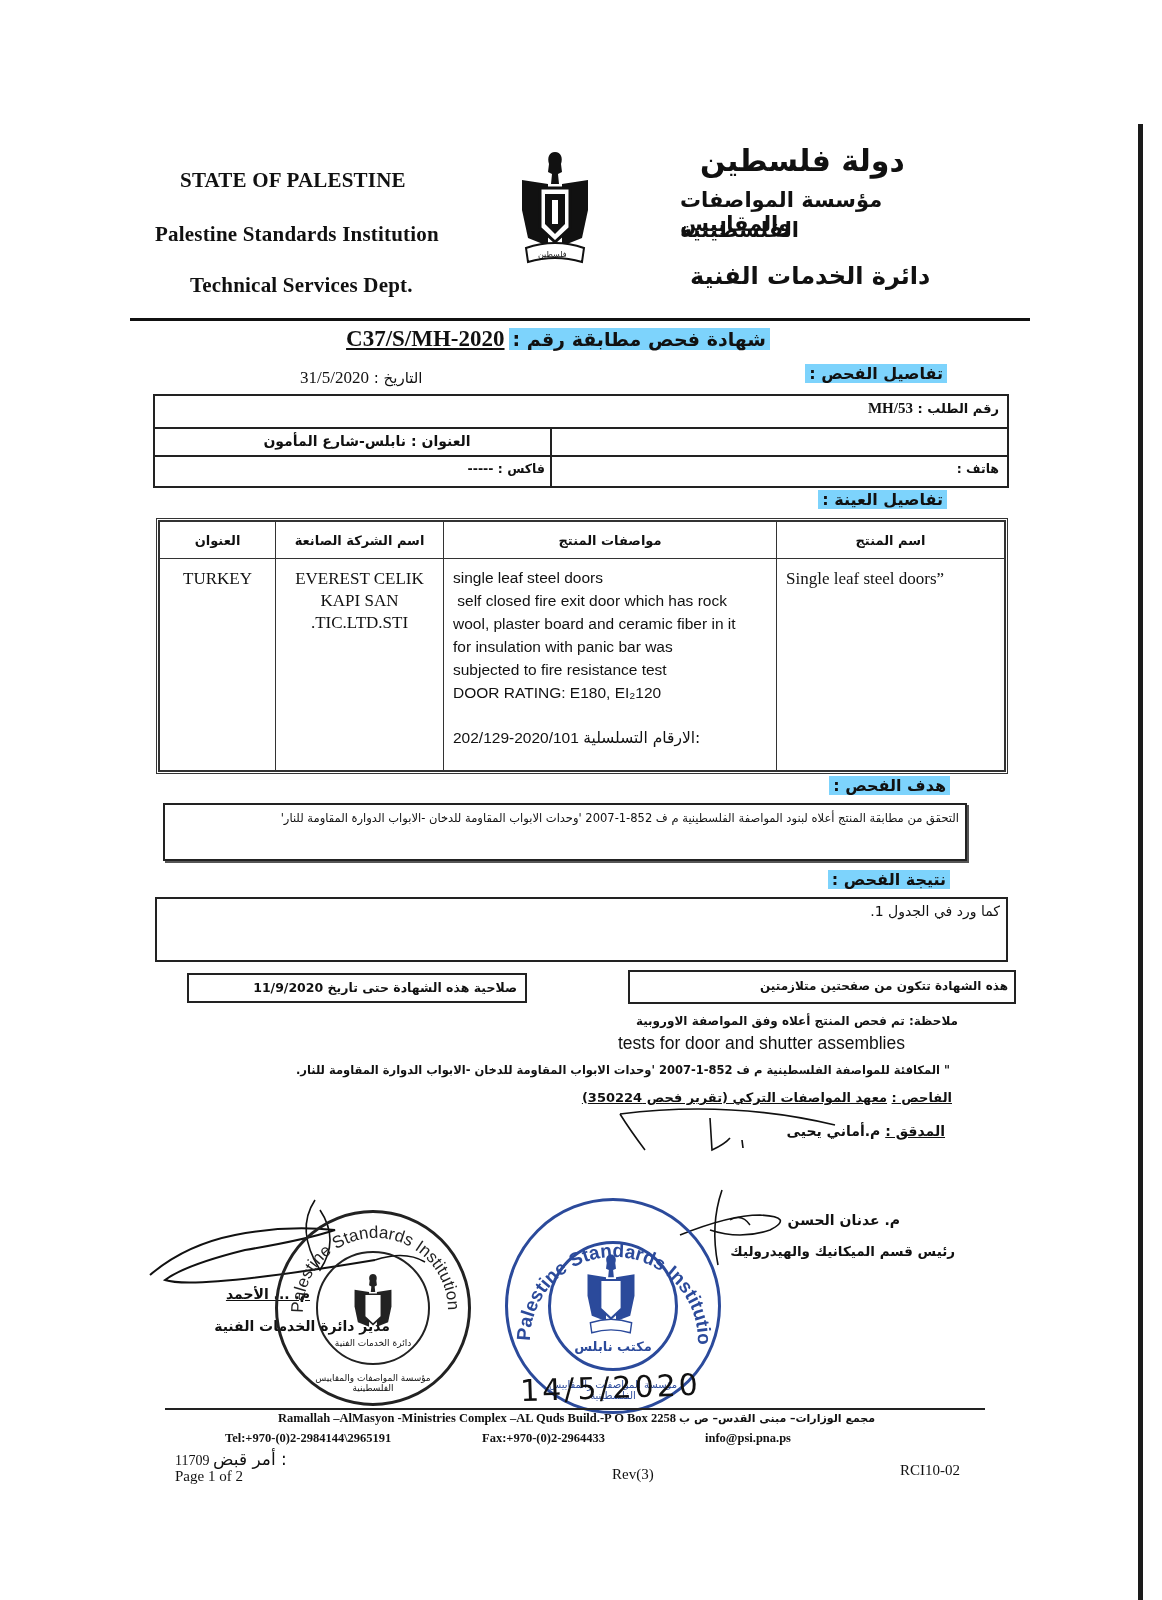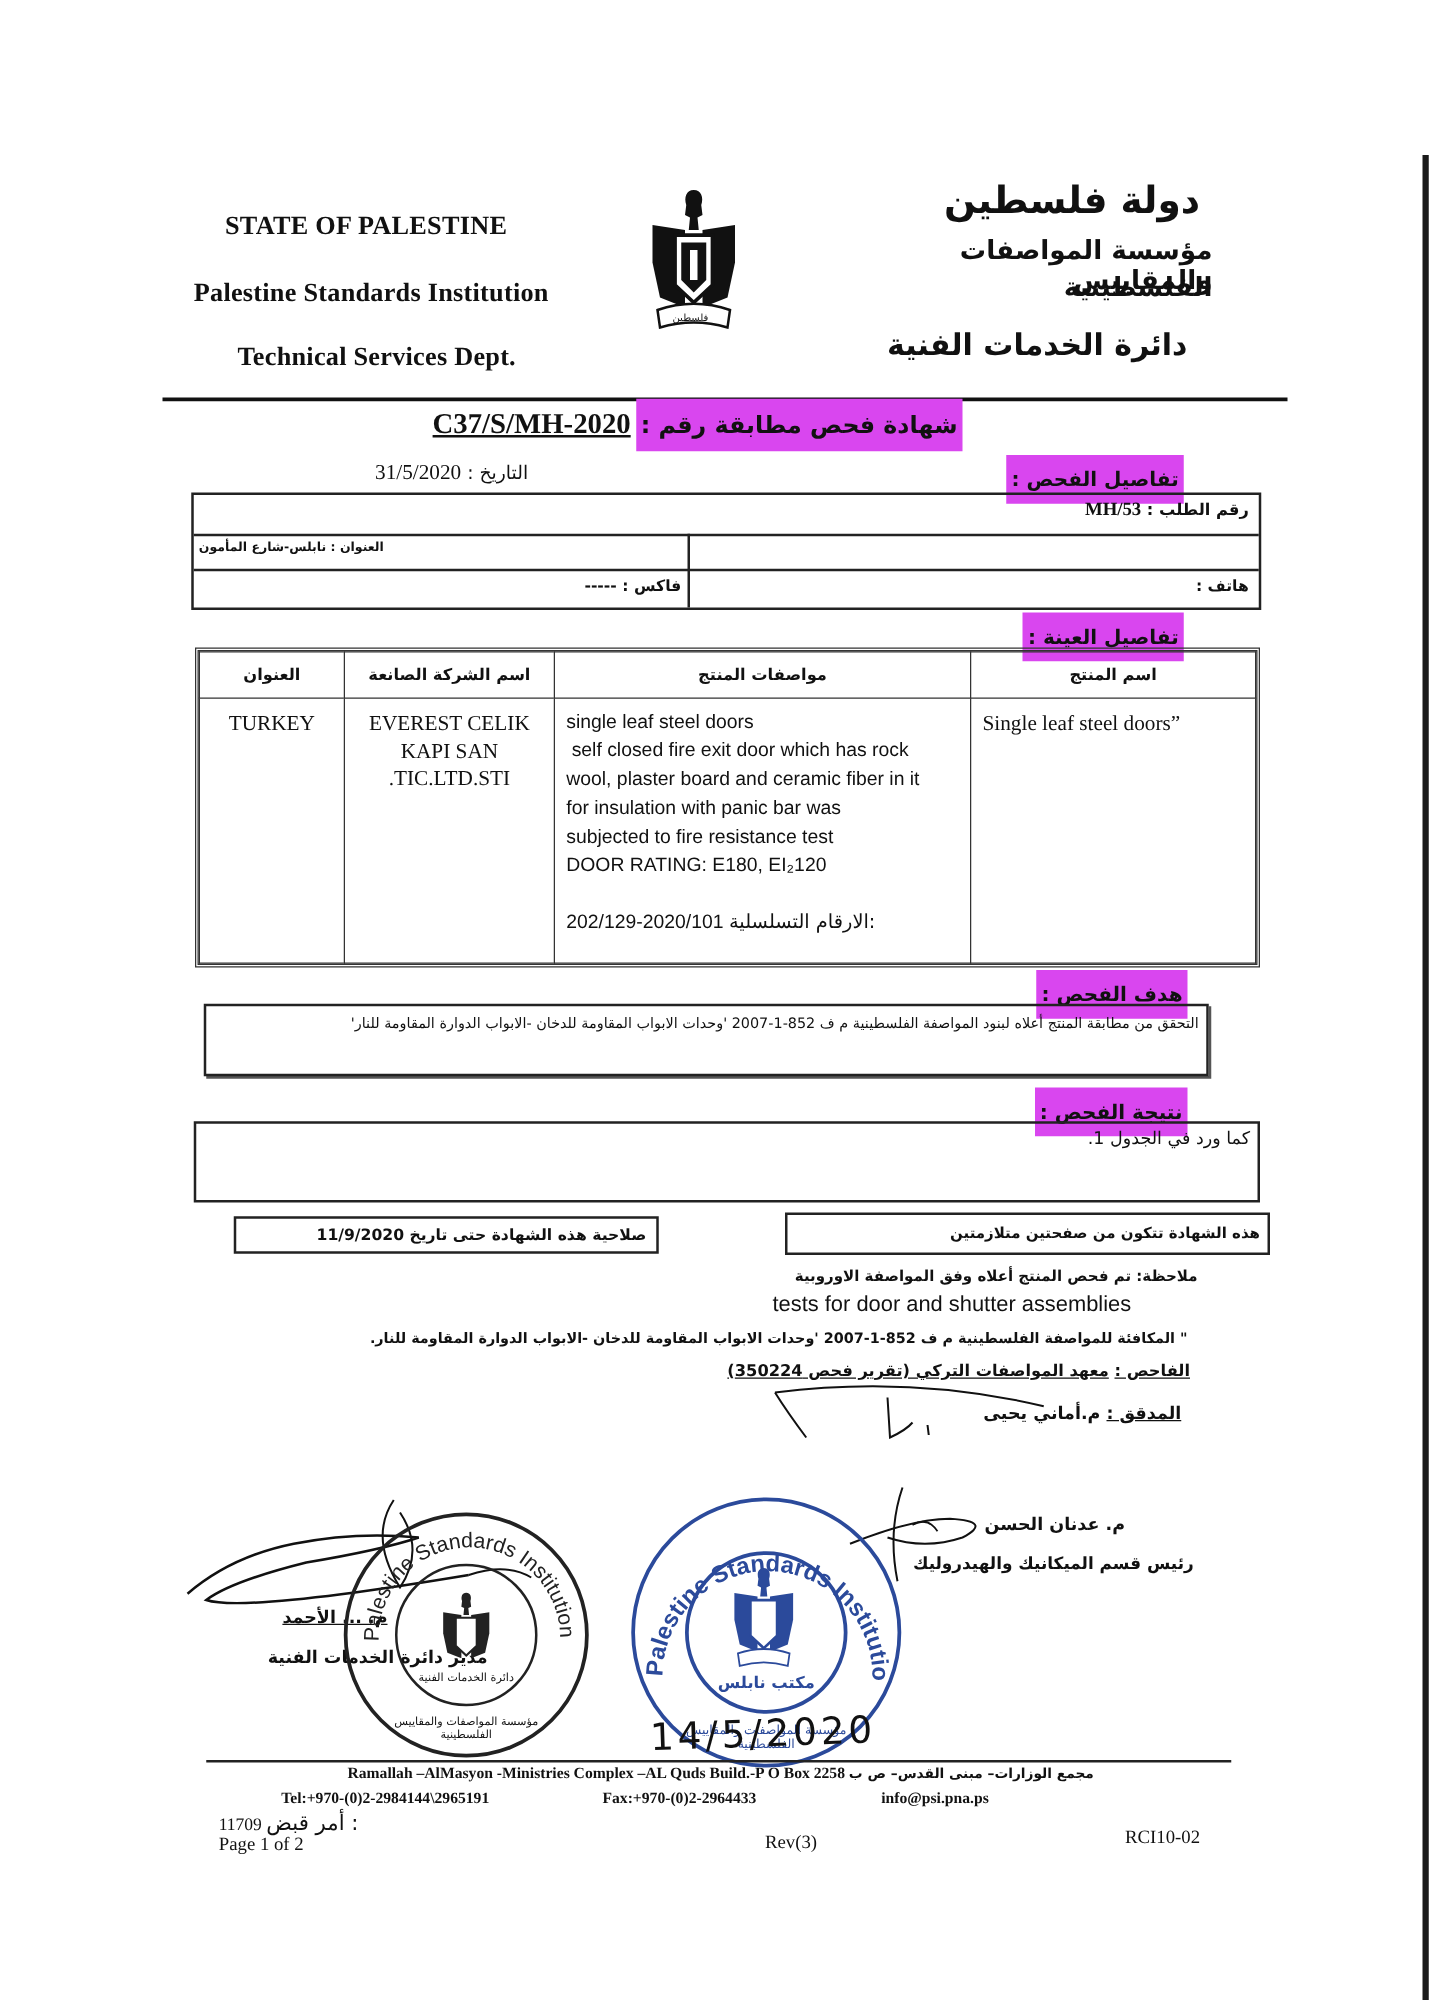--- a/index.html
+++ b/index.html
@@ -1,22 +1,22 @@
 <!DOCTYPE html>
 <html><head>
 <meta charset="utf-8">
 <style>
   html,body{margin:0;padding:0;background:#fff;}
   body{width:1162px;height:1600px;position:relative;overflow:hidden;color:#111;font-family:"Liberation Serif",serif;}
   .abs{position:absolute;}
   .edge-line{left:1138px;top:124px;width:5px;height:1476px;background:#1a1a1a;}
   .hdr-en{font-family:"Liberation Serif",serif;font-weight:bold;font-size:21px;letter-spacing:0.2px;}
-  .hdr-ar{font-family:"DejaVu Sans",sans-serif;font-weight:bold;direction:rtl;text-align:right;}
+  .hdr-ar{font-family:"DejaVu Sans",sans-serif;font-weight:bold;direction:rtl;text-align:left;}
   .rule{left:130px;width:900px;height:3px;background:#111;}
-  .hl{background:#d946ef;padding:10px 4px;}
+  .hl{background:#7dd3fc;padding:0 4px;}
   .ar{direction:rtl;font-family:"DejaVu Sans",sans-serif;}
   .bold{font-weight:bold;}
   .box{border:2px solid #222;box-sizing:border-box;}
   table{border-collapse:collapse;}
   .sample td,.sample th{border:1.5px solid #333;vertical-align:top;margin-top:34px;}
   .sample th{font-family:"DejaVu Sans",sans-serif;font-weight:bold;font-size:13px;height:34px;vertical-align:middle;direction:rtl;}
   .cell-en{font-family:"Liberation Serif",serif;font-size:17px;text-align:center;padding-top:8px;line-height:22px;}
   .spec{font-family:"Liberation Sans",sans-serif;font-size:15.5px;line-height:23px;padding:6px 8px;}
   .stamp{border-radius:50%;}
   .foot{font-family:"Liberation Serif",serif;font-size:12.5px;font-weight:bold;}
@@ -62,21 +62,21 @@
 </div>
 
 <div class="abs box" style="left:153px;top:394px;width:856px;height:94px;">
   <div class="abs ar" style="right:8px;top:4px;font-size:13px;font-weight:bold;white-space:nowrap;">
     <span>رقم الطلب :</span>
     <span style="font-family:'Liberation Serif',serif;font-size:15px;">53/MH</span>
   </div>
   <div class="abs" style="left:0;top:31px;width:852px;height:2px;background:#222;"></div>
   <div class="abs" style="left:0;top:59px;width:852px;height:1.5px;background:#222;"></div>
   <div class="abs" style="left:395px;top:31px;width:1.5px;height:59px;background:#222;"></div>
-  <div class="abs ar bold" style="left:4px;width:390px;top:37px;font-size:10px;white-space:nowrap;text-align:left;">
+  <div class="abs ar bold" style="left:17px;width:390px;top:37px;font-size:14px;white-space:nowrap;text-align:center;">
     <span>العنوان :</span>
     <span>نابلس-شارع المأمون</span>
   </div>
   <div class="abs ar bold" style="left:0;width:390px;top:65px;font-size:12.5px;white-space:nowrap;text-align:right;">
     <span>فاكس :</span>
     <span>-----</span>
   </div>
   <div class="abs ar bold" style="right:8px;top:65px;font-size:12.5px;white-space:nowrap;">
     <span>هاتف :</span>
     <span></span>

